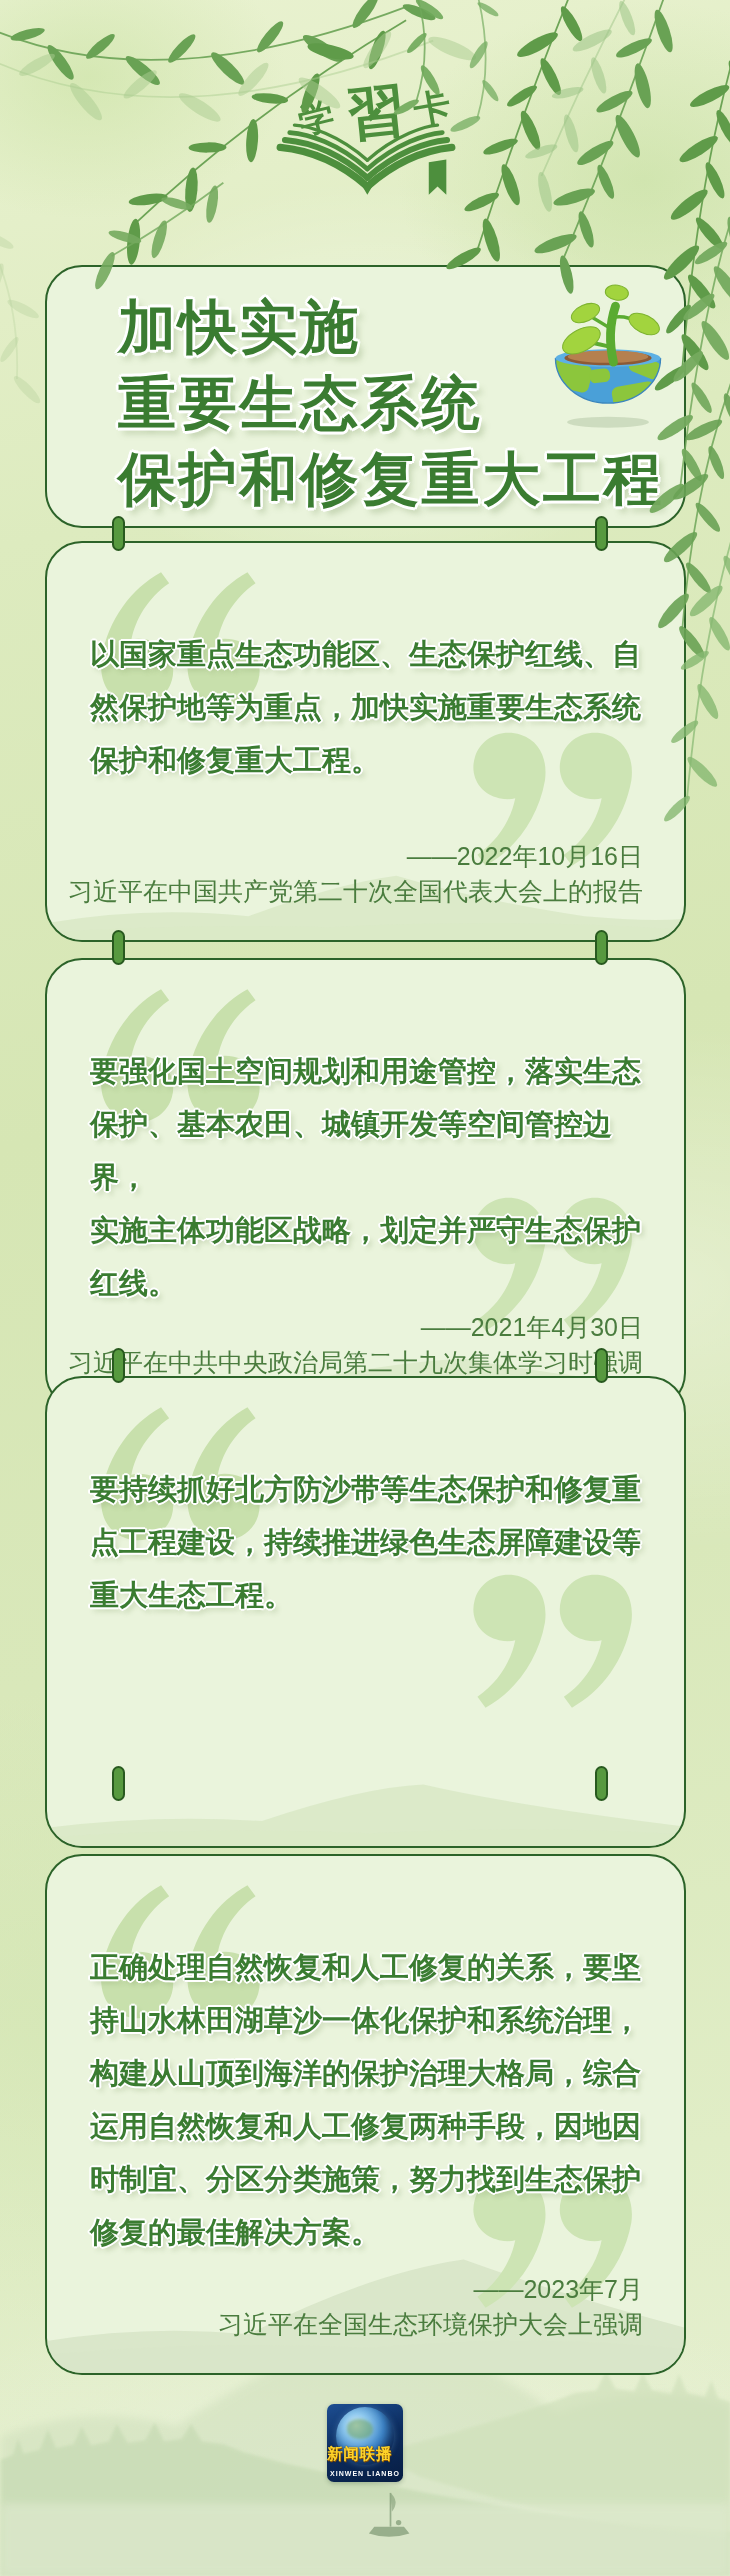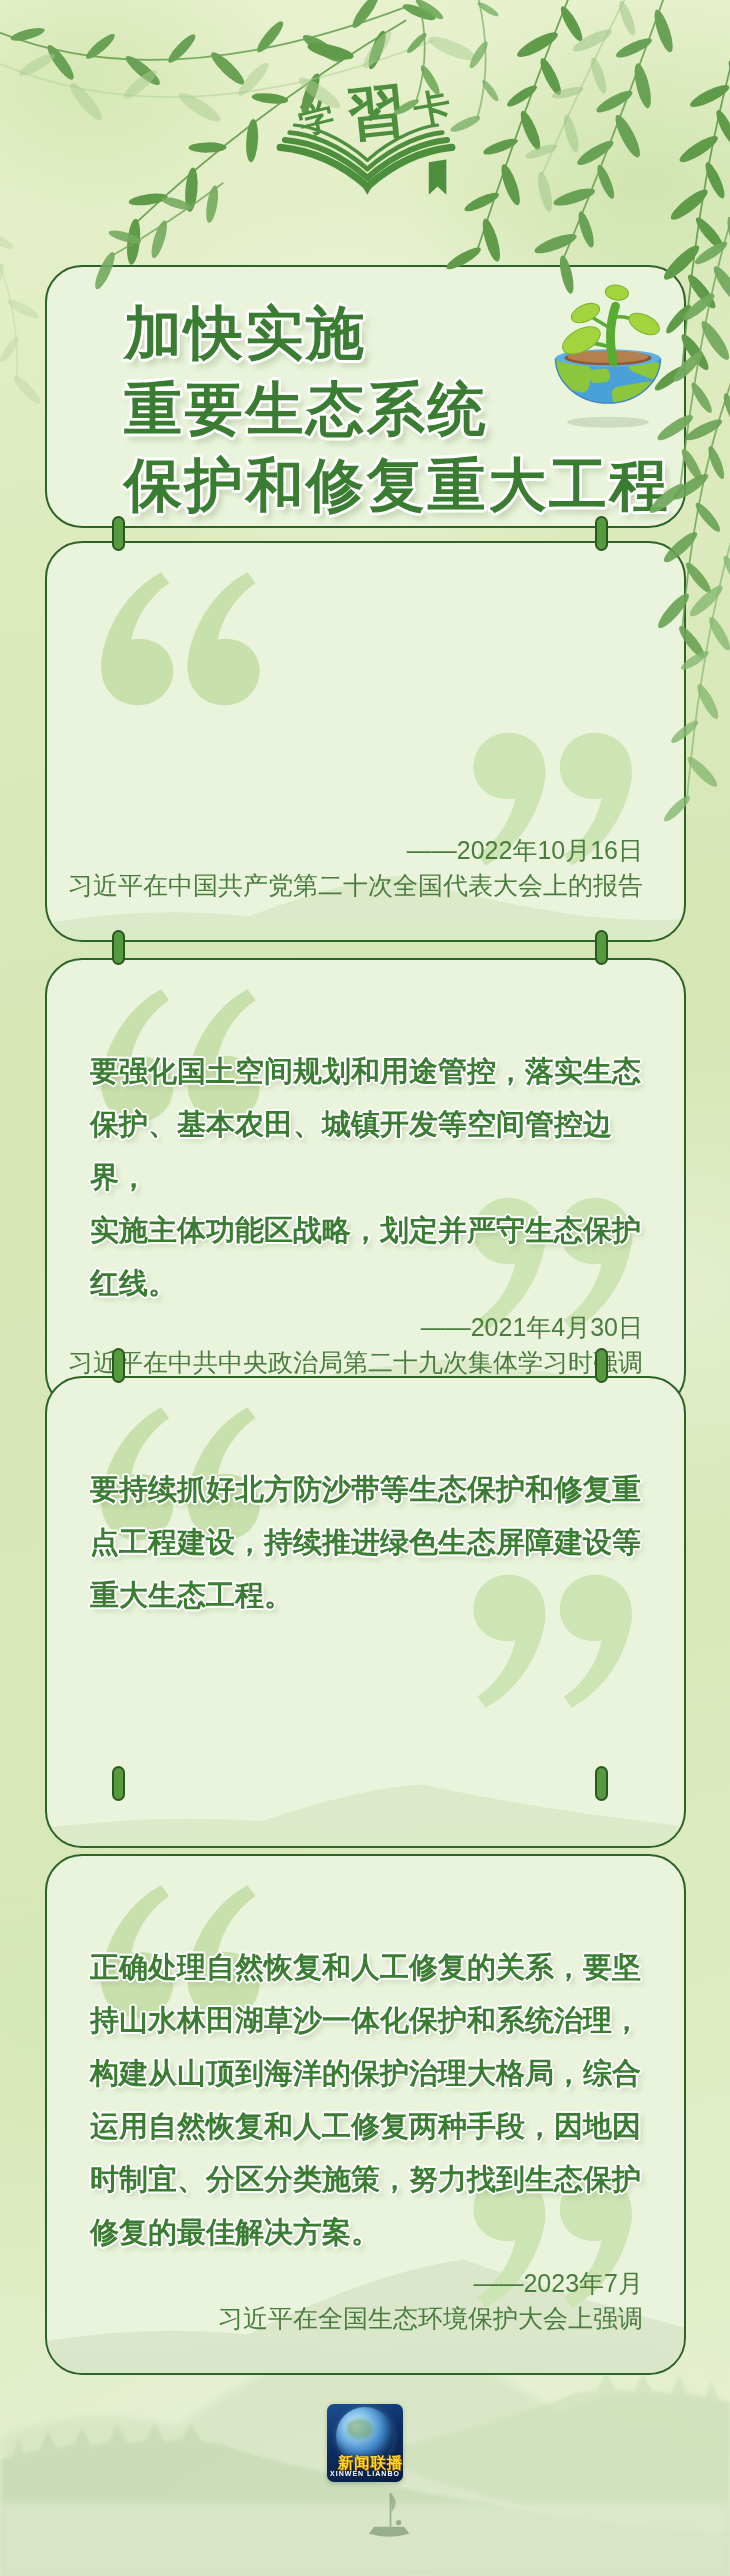--- a/index.html
+++ b/index.html
@@ -19,46 +19,46 @@
   .header-logo{position:absolute;left:269px;top:73px;width:194px;height:122px;z-index:2;color:#4d8f3d;}
   .header-logo .ch{position:absolute;font-family:"DejaVu Serif","Liberation Serif",serif;font-weight:bold;color:#4d8f3d;}
   .ch-xue{left:30px;top:21.7px;font-size:35px;transform:rotate(-14deg);}
   .ch-xi{left:78px;top:1.4px;font-size:58px;transform:rotate(-6deg);}
   .ch-ka{left:145px;top:10.8px;font-size:37px;transform:rotate(-10deg);}
   .book-svg{position:absolute;left:0;top:42px;}
   
   .card{position:absolute;left:45px;width:641px;background:#eaf4dc;border:2px solid #2c6329;
     border-radius:37px;box-sizing:border-box;z-index:2;overflow:hidden;display:flex;flex-direction:column;}
   .title-card{top:265px;height:263px;}
-  .title-card h1{margin:9px;padding:19px 0 0 68px;font-size:58px;line-height:76px;font-weight:bold;
+  .title-card h1{margin:3px;padding:19px 0 0 68px;font-size:58px;line-height:76px;font-weight:bold;
     color:#3a7c31;letter-spacing:2.7px;white-space:pre-line;
     text-shadow:2.7px 0 #fff,-2.7px 0 #fff,0 2.7px #fff,0 -2.7px #fff,2px 2px #fff,-2px 2px #fff,2px -2px #fff,-2px -2px #fff,4.7px 6px 6.8px rgba(110,140,80,.35);}
   .plant-icon{position:absolute;right:17.6px;top:13.5px;}
   .quote-card .quote{position:relative;z-index:2;margin:0;padding:85px 27px 0 43px;font-size:29px;line-height:53px;
     font-weight:bold;color:#3a7c31;white-space:pre-line;text-align:left;
     text-shadow:2px 0 #fff,-2px 0 #fff,0 2px #fff,0 -2px #fff,1.4px 1.4px #fff,-1.4px 1.4px #fff,1.4px -1.4px #fff,-1.4px -1.4px #fff,3.4px 4px 5.4px rgba(110,140,80,.3);}
-  .quote-card .attribution{position:relative;z-index:2;margin:auto 0 6px;padding:0 41px 31px 0;font-size:25px;line-height:35px;
+  .quote-card .attribution{position:relative;z-index:2;margin:auto 0 0;padding:0 41px 31px 0;font-size:25px;line-height:35px;
     font-weight:400;color:#4a7c3e;text-align:right;white-space:pre-line;}
   .qmark{position:absolute;z-index:1;pointer-events:none;}
   .qmark.open{left:49px;top:28px;}
   .qmark.close{right:47px;transform:rotate(180deg);}
   .wm{position:absolute;left:0;bottom:-2px;z-index:0;width:100%;}
   
   .pin{position:absolute;width:13px;height:35px;background:#57993f;border:2.7px solid #28591f;
     border-radius:8px;box-sizing:border-box;z-index:5;}
   
   .footer-decor{position:absolute;left:0;top:2301px;z-index:1;}
   .news-logo{position:absolute;left:327px;top:2404px;width:76px;height:78px;z-index:3;border-radius:6.8px;overflow:hidden;
     background:linear-gradient(160deg,#1d4e92 0%,#0c2c5e 48%,#071d42 100%);box-shadow:0 1.4px 4px rgba(40,70,40,.25);}
   .news-logo .earth{position:absolute;left:8.8px;top:2.7px;width:58px;height:58px;border-radius:50%;
     background:radial-gradient(circle at 35% 32%, #d9f1fd 0%, #8ec8ee 22%, #3f86c9 50%, #1c4c8e 78%, #123a75 100%);
     box-shadow:inset -4px -6.8px 9.5px rgba(5,20,50,.6),0 0 6.8px rgba(120,180,230,.35);}
   .news-logo .earth::after{content:"";position:absolute;left:10.8px;top:12px;width:26px;height:20px;border-radius:45% 55% 50% 50%;
     background:rgba(110,160,90,.55);filter:blur(1.4px);}
-  .news-logo .cn{position:absolute;left:0;right:0;bottom:8px;text-align:right;font-size:15.6px;font-weight:bold;
+  .news-logo .cn{position:absolute;left:0;right:0;bottom:17px;text-align:left;font-size:15.6px;font-weight:bold;
     color:#ffd428;letter-spacing:0.7px;text-shadow:0.7px 0.7px 0 #8a4d00,0 0 2px rgba(0,0,0,.5);}
   .news-logo .en{position:absolute;left:0;right:0;bottom:4.7px;text-align:center;font-size:7px;font-weight:bold;
     color:#fff;letter-spacing:1px;}
 </style>
 </head>
 <body>
 
 <div class="page">
 
   <svg class="decor" id="branches" width="731" height="880" viewBox="0 0 1080 1300">
@@ -247,20 +247,23 @@
           <path class="qm" d="M96,2 C52,26 18,72 8,128 C4,158 14,186 44,196 C74,206 104,190 112,162 C120,134 104,108 76,102 C66,100 58,100 52,102 C58,72 76,40 108,18 Z"></path>
           <path class="qm2" d="M96,2 C52,26 18,72 8,128 C4,158 14,186 44,196 C74,206 104,190 112,162 C120,134 104,108 76,102 C66,100 58,100 52,102 C58,72 76,40 108,18 Z" transform="translate(128,0)"></path>
         </g>
       </svg>
     <svg class="qmark close" style="top:189px;" width="176" height="135" viewBox="0 0 260 200">
       <g fill="#cde4b4">
           <path class="qm" d="M96,2 C52,26 18,72 8,128 C4,158 14,186 44,196 C74,206 104,190 112,162 C120,134 104,108 76,102 C66,100 58,100 52,102 C58,72 76,40 108,18 Z"></path>
           <path class="qm2" d="M96,2 C52,26 18,72 8,128 C4,158 14,186 44,196 C74,206 104,190 112,162 C120,134 104,108 76,102 C66,100 58,100 52,102 C58,72 76,40 108,18 Z" transform="translate(128,0)"></path>
         </g>
       </svg>
+    <p class="quote">以国家重点生态功能区、生态保护红线、自
+然保护地等为重点，加快实施重要生态系统
+保护和修复重大工程。</p>
     <p class="attribution">——2022年10月16日
 习近平在中国共产党第二十次全国代表大会上的报告</p>
     <svg class="wm" height="81" viewBox="0 0 948 120" preserveAspectRatio="none">
       <path d="M0,120 L0,92 Q150,66 300,82 Q430,34 520,22 Q640,58 800,82 Q890,90 948,86 L948,120 Z" fill="#cfe2ba" opacity=".55"></path>
       <path d="M0,120 L0,106 Q200,92 420,98 Q700,84 948,102 L948,120 Z" fill="#dbe9c6" opacity=".6"></path>
     </svg>
   </section>
 
   <section class="card quote-card" style="top:958px;height:452px;">
     <svg class="qmark open" width="176" height="135" viewBox="0 0 260 200">

